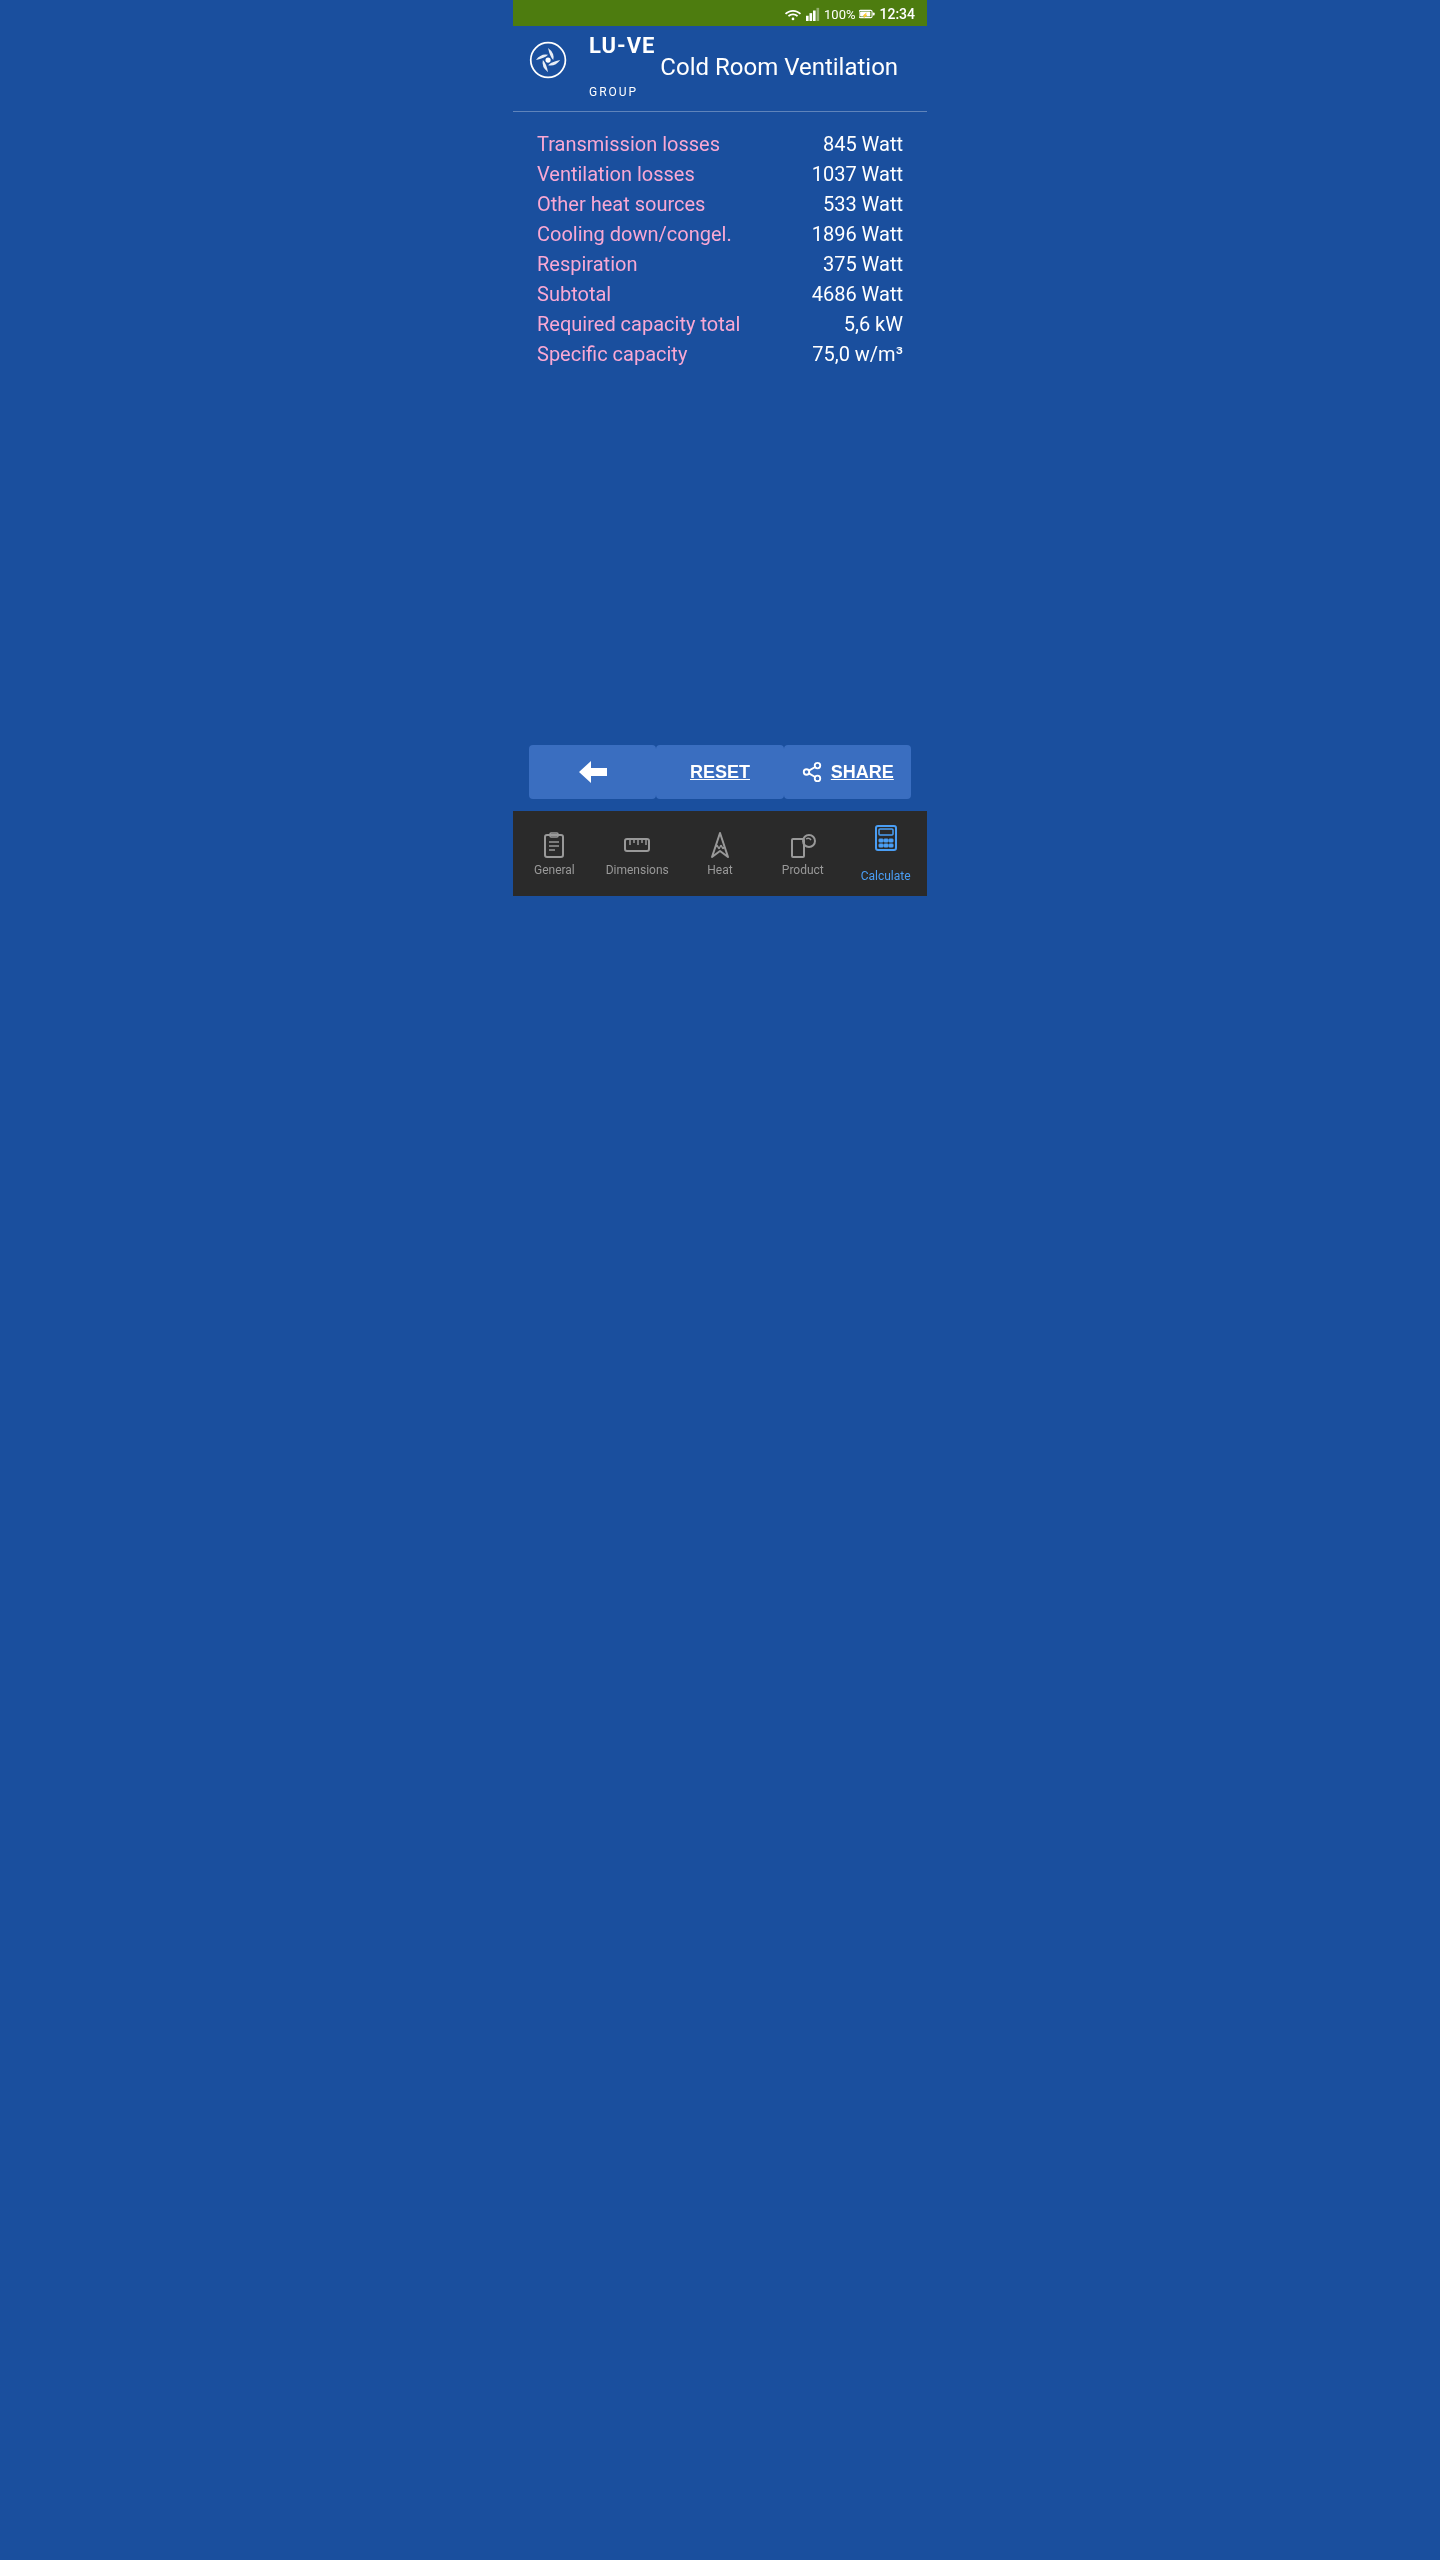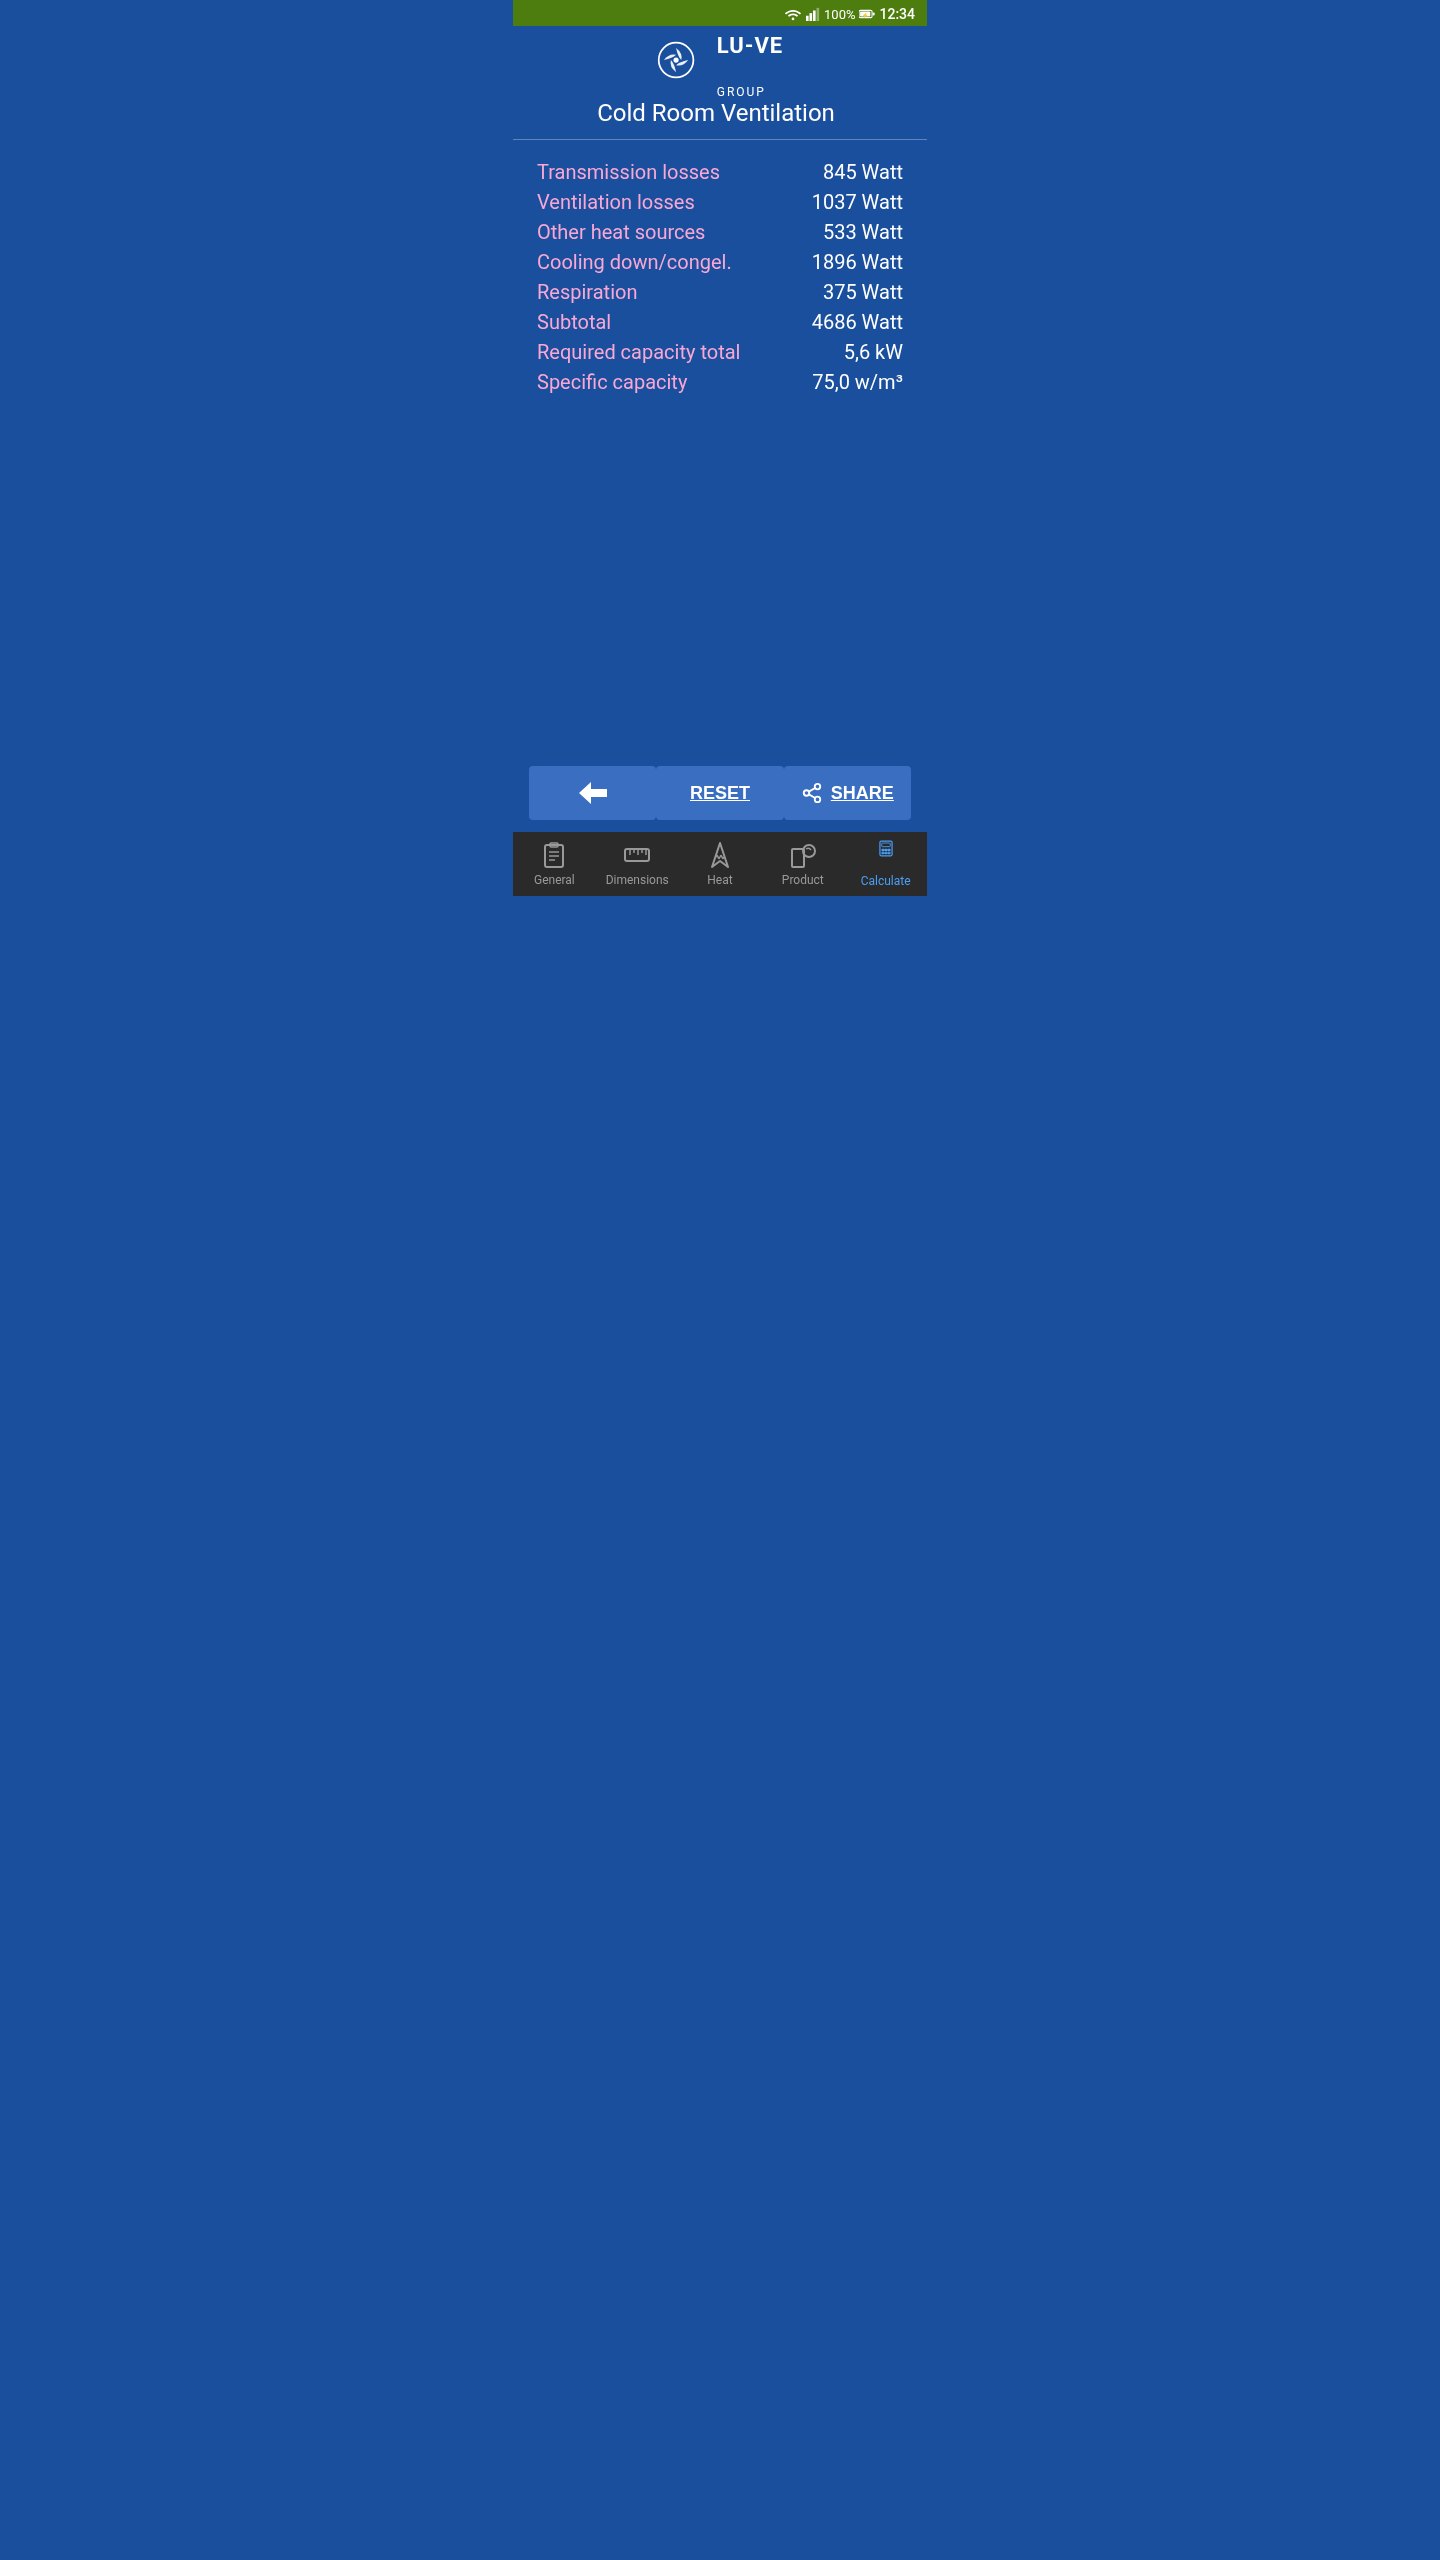--- a/index.html
+++ b/index.html
@@ -34,21 +34,20 @@
       gap: 4px;
     }
 
     
     .header {
       background-color: #1a4f9e;
       display: flex;
       align-items: center;
       padding: 8px 16px 12px;
       border-bottom: 1px solid rgba(255,255,255,0.3);
-      flex-direction: column;
     }
 
     .logo-container {
       display: flex;
       align-items: center;
       gap: 8px;
     }
 
     .logo-icon {
       width: 52px;
@@ -121,21 +120,21 @@
 
     .action-btn.back-btn {
       background-color: #3a6ec0;
     }
 
     
     .bottom-nav {
       background-color: #2a2a2a;
       display: flex;
       align-items: stretch;
-      height: 64px;
+      height: 85px;
     }
 
     .nav-item {
       flex: 1;
       display: flex;
       flex-direction: column;
       align-items: center;
       justify-content: center;
       gap: 4px;
       cursor: pointer;

